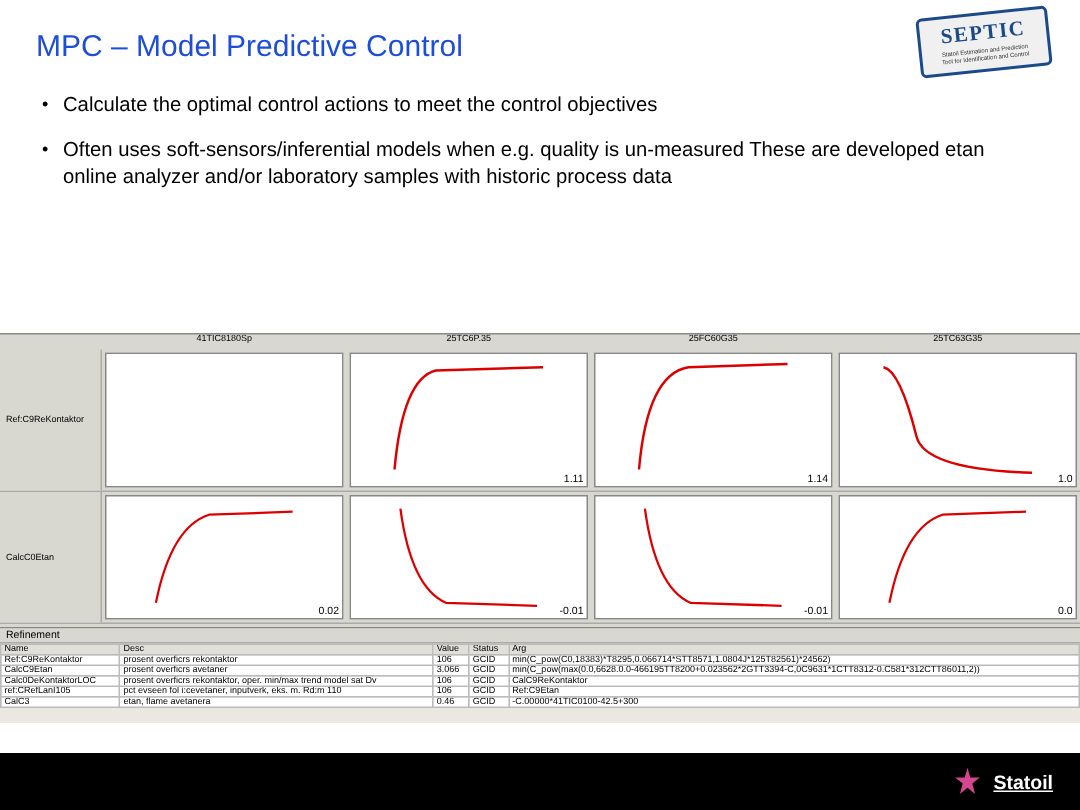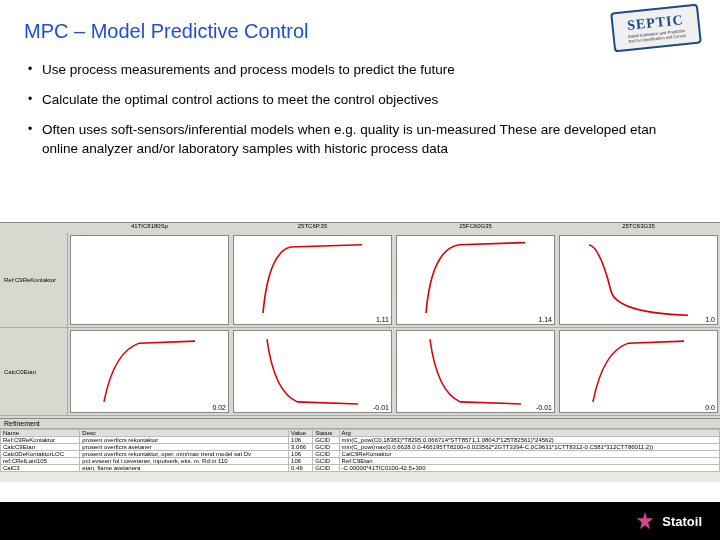--- a/index.html
+++ b/index.html
@@ -172,20 +172,21 @@
   }
   .logo {
     display: flex;
     align-items: center;
     gap: 6px;
   }
   .logo-text {
     color: #fff;
     font-size: 13px;
     font-weight: bold;
+    text-decoration: underline;
   }
   .star {
     width: 22px;
     height: 22px;
     position: relative;
   }
   .star svg { width: 100%; height: 100%; }
   .curve { stroke: #d00; stroke-width: 1.5; fill: none; }
 </style>
 </head>
@@ -195,21 +196,20 @@
 
   <div class="stamp">
     <div class="stamp-main">SEPTIC</div>
     <div class="stamp-sub">Statoil Estimation and Prediction</div>
     <div class="stamp-sub">Tool for Identification and Control</div>
   </div>
 
   <h1 class="title">MPC – Model Predictive Control</h1>
 
   <ul class="bullets">
-    <li>Use process measurements and process models to predict the future</li>
     <li>Calculate the optimal control actions to meet the control objectives</li>
     <li>Often uses soft-sensors/inferential models when e.g. quality is un-measured These are developed etan online analyzer and/or laboratory samples with historic process data</li>
   </ul>
 
   <div class="screenshot-area">
     <div class="chart-titles">
       <div class="spacer"></div>
       <div class="t">41TIC8180Sp</div>
       <div class="t">25TC6P.35</div>
       <div class="t">25FC60G35</div>

